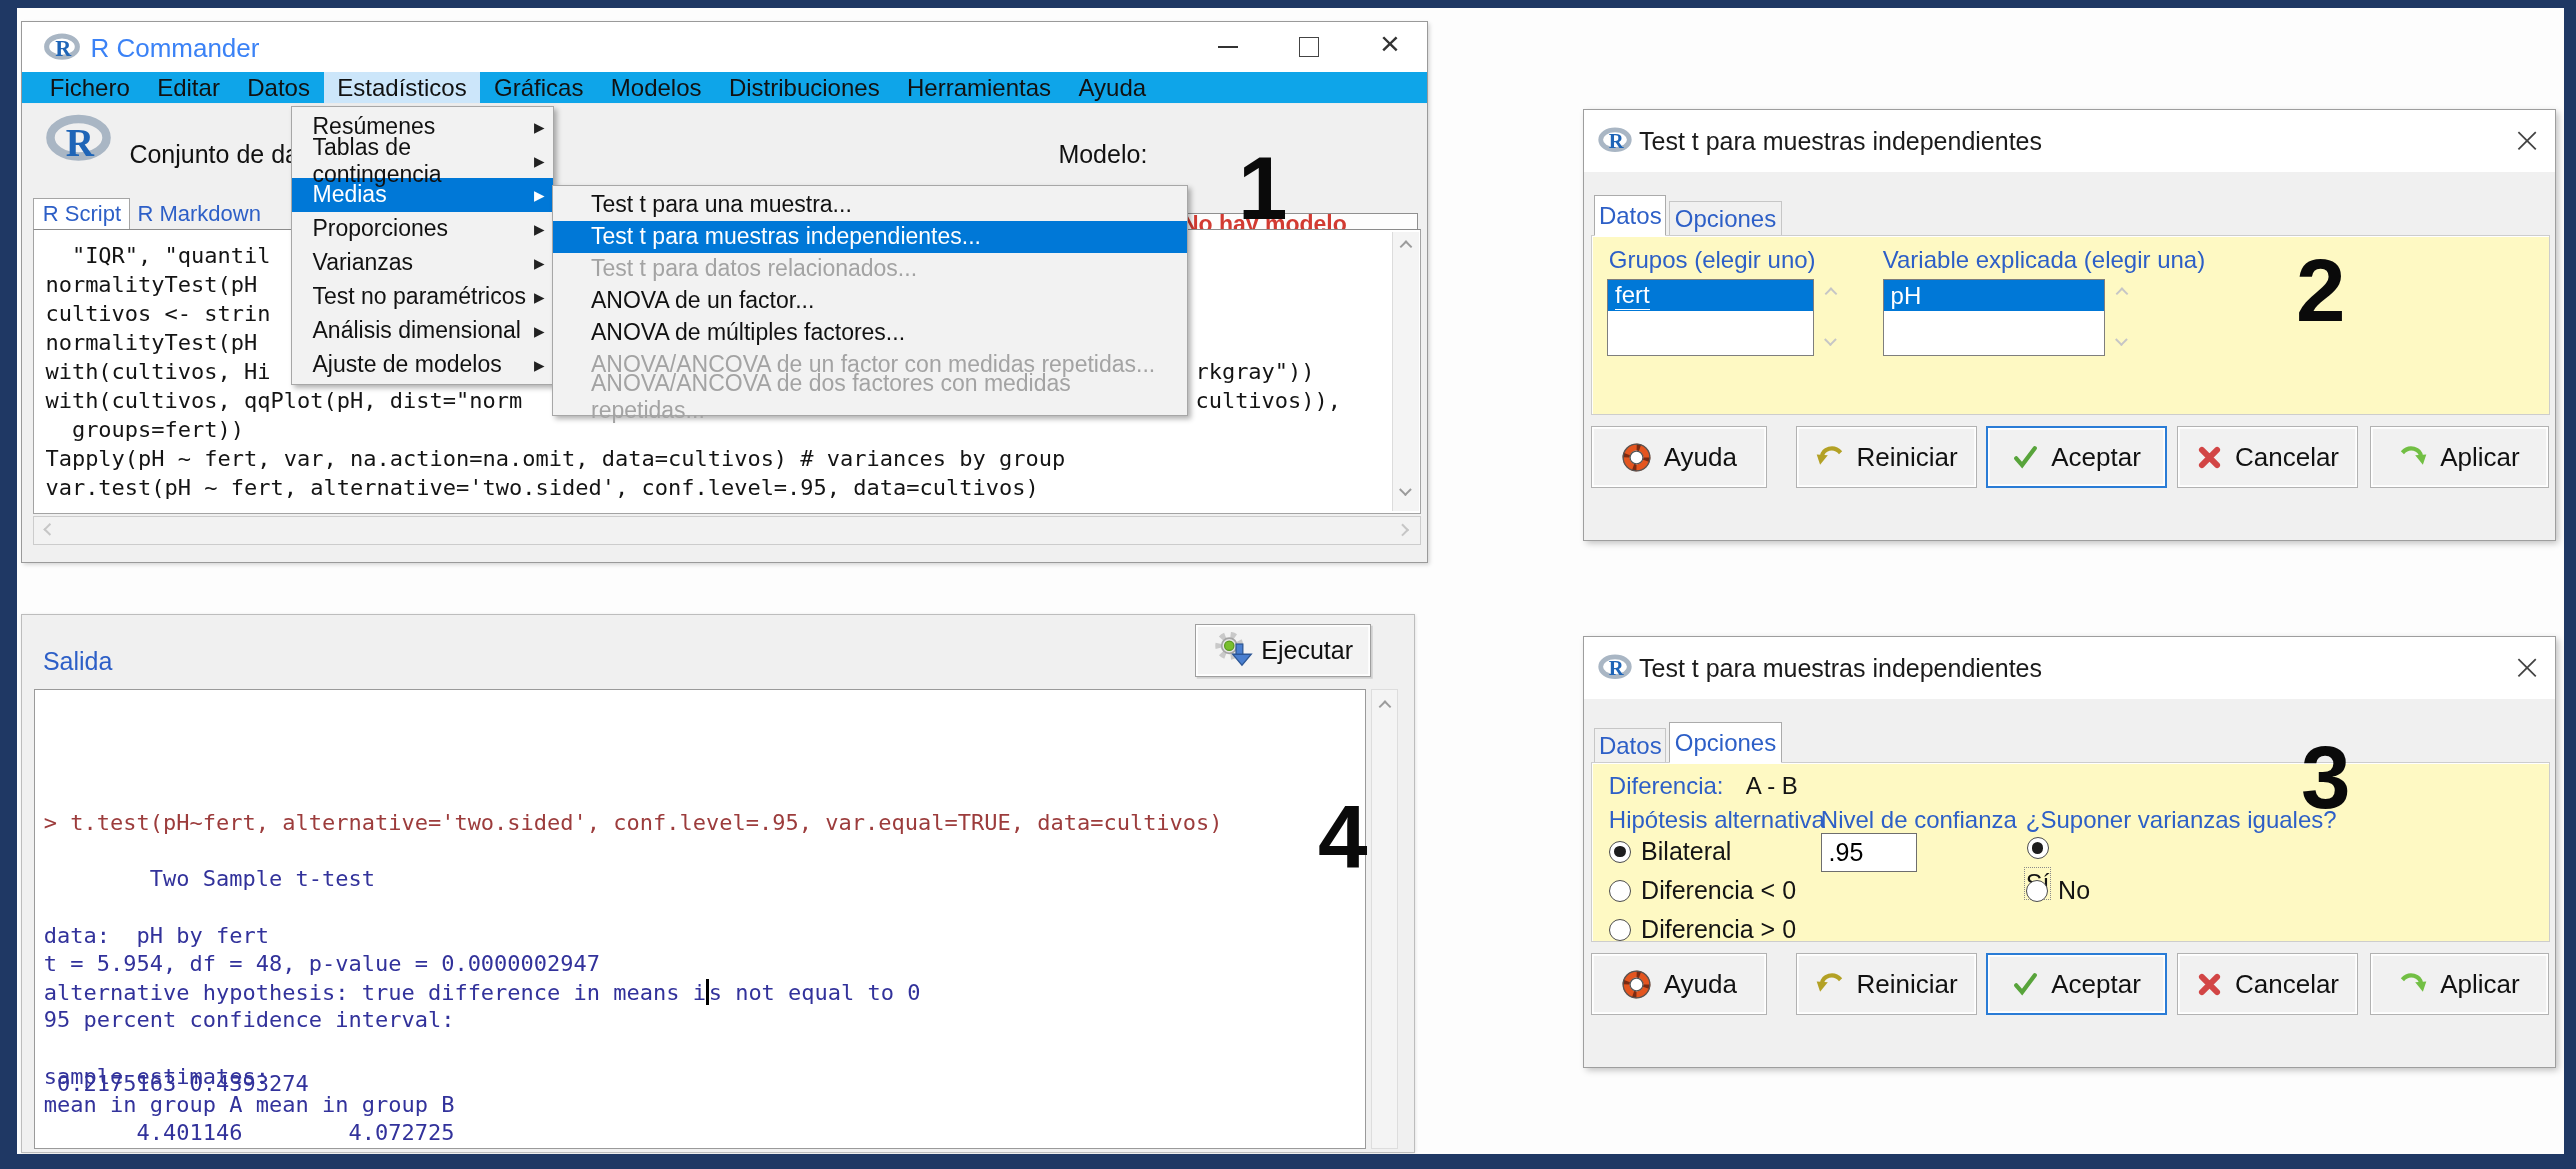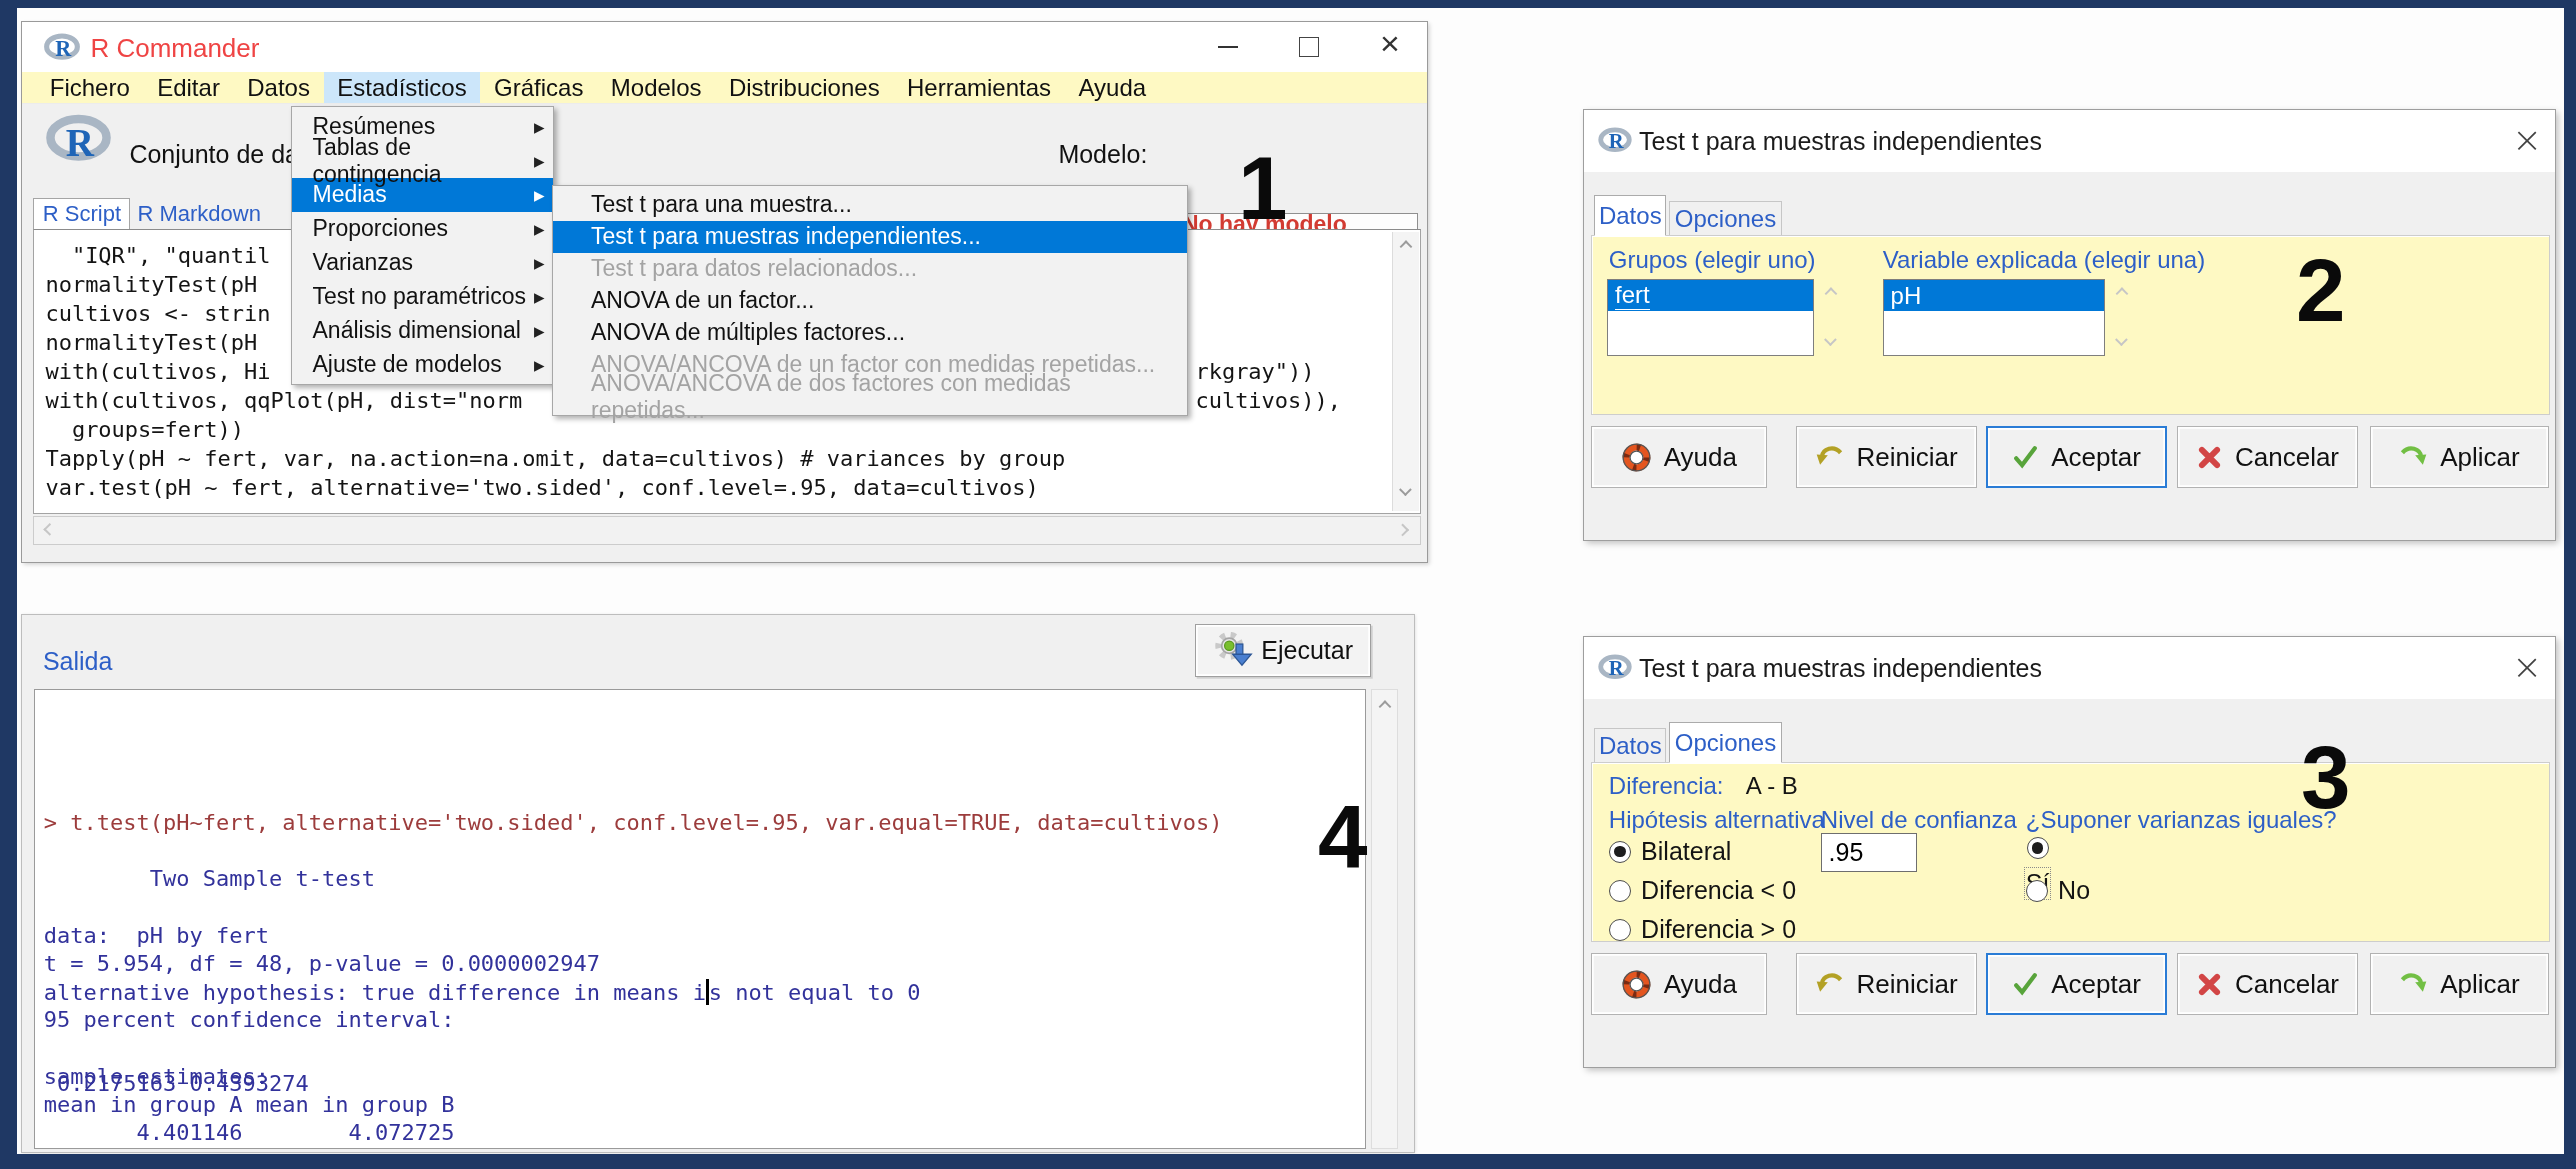--- a/index.html
+++ b/index.html
@@ -7,23 +7,23 @@
   body { font-family:"Liberation Sans", sans-serif; background:#ffffff; }
   #page { position:relative; width:2576px; height:1169px; background:#fdfdfd; overflow:hidden; }
   #frame { position:absolute; inset:0; border-style:solid; border-color:#1f3864; border-width:8.5px 12px 15.4px 17px; pointer-events:none; z-index:999; }
   .abs { position:absolute; }
   .mono { font-family:"DejaVu Sans Mono", monospace; white-space:pre; font-size:22px; color:#141414; }
   .blue { color:#2d5fc7; }
 
   
   #win { left:21.4px; top:20.5px; width:1407px; height:542px; background:#f0f0f0; border:0.9px solid #9a9a9a; box-shadow:1.7px 1.7px 4.3px rgba(0,0,0,.18); }
   #titlebar { left:0; top:0; width:100%; height:50px; background:#ffffff; }
-  .title-text { font-size:26px; color:#ef4444; }
+  .title-text { font-size:26px; color:#3b82f6; }
   .winbtn { width:43px; height:34px; display:flex; align-items:center; justify-content:center; color:#333; }
-  #menubar { left:0; top:50px; width:100%; height:32px; background:#fef9c3; display:flex; align-items:stretch; padding-left:13.7px; border-bottom:0.9px solid #ececec; }
+  #menubar { left:0; top:50px; width:100%; height:32px; background:#0ea5e9; display:flex; align-items:stretch; padding-left:13.7px; border-bottom:0.9px solid #ececec; }
   .mb-item { font-size:24px; color:#111; padding:1.7px 13.7px 0 13.7px; display:flex; align-items:center; }
   .mb-item.active { background:#cce6fa; }
   #toolbar { left:0; top:82px; width:100%; height:94px; background:#f0f0f0; }
   .tbtn { position:absolute; height:50px; top:109px; background:#f2f2f2; border:1.7px solid #b9b9b9; display:flex; align-items:center; justify-content:center; gap:6.8px; font-size:22px; color:#111; }
   #model-btn { position:absolute; height:50px; top:109px; background:#fdfdfd; border:0.9px solid #8f8f8f; display:flex; align-items:center; justify-content:center; gap:8.5px; }
   .sigma { font-size:26px; font-weight:bold; color:#222; }
   .model-red { font-size:23px; font-weight:bold; color:#d23b32; }
   .tab-rs { position:absolute; font-size:22px; color:#2d5fc7; }
   #tab-rscript { left:11px; top:176px; width:97px; height:31px; background:#ffffff; border:0.9px solid #a5a5a5; border-bottom:none; display:flex; align-items:center; justify-content:center; z-index:3; }
   #tab-rmarkdown { left:115px; top:179px; width:137px; height:27px; display:flex; align-items:center; }

